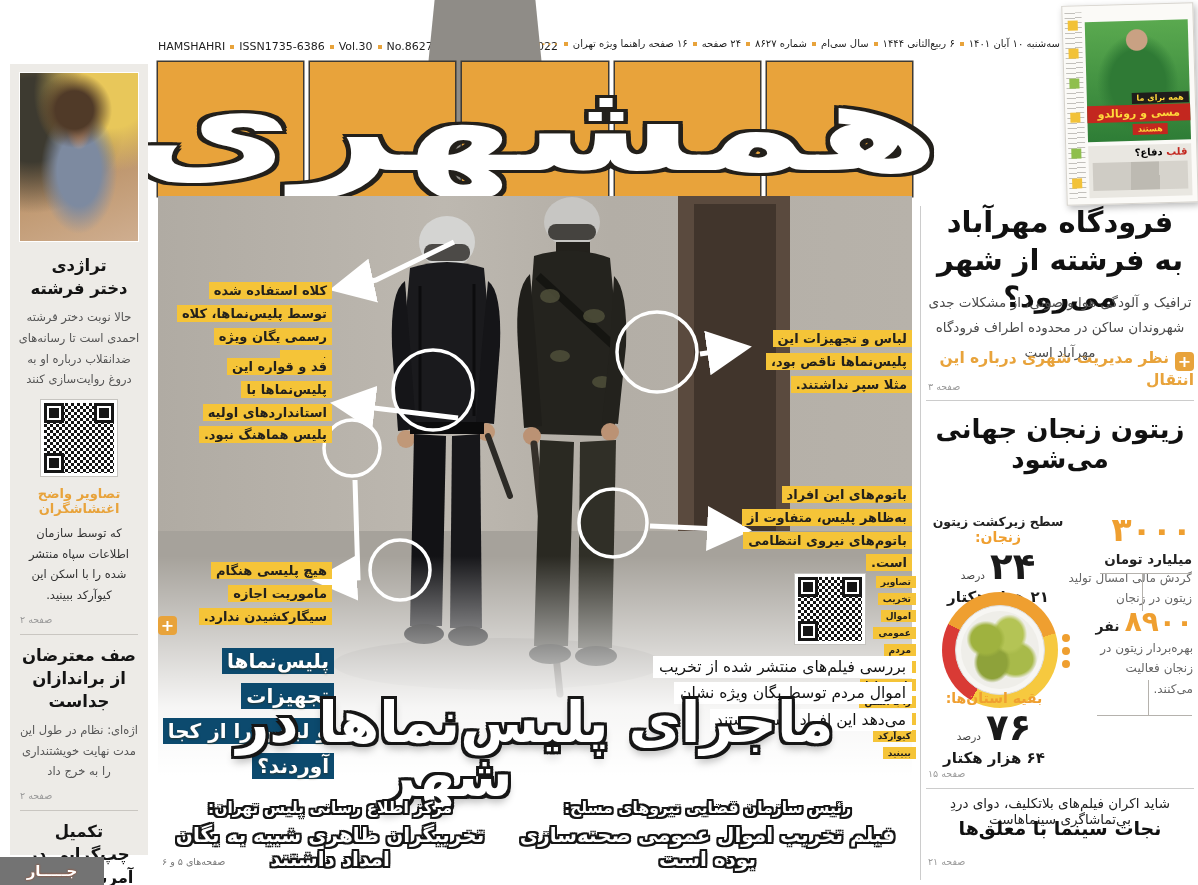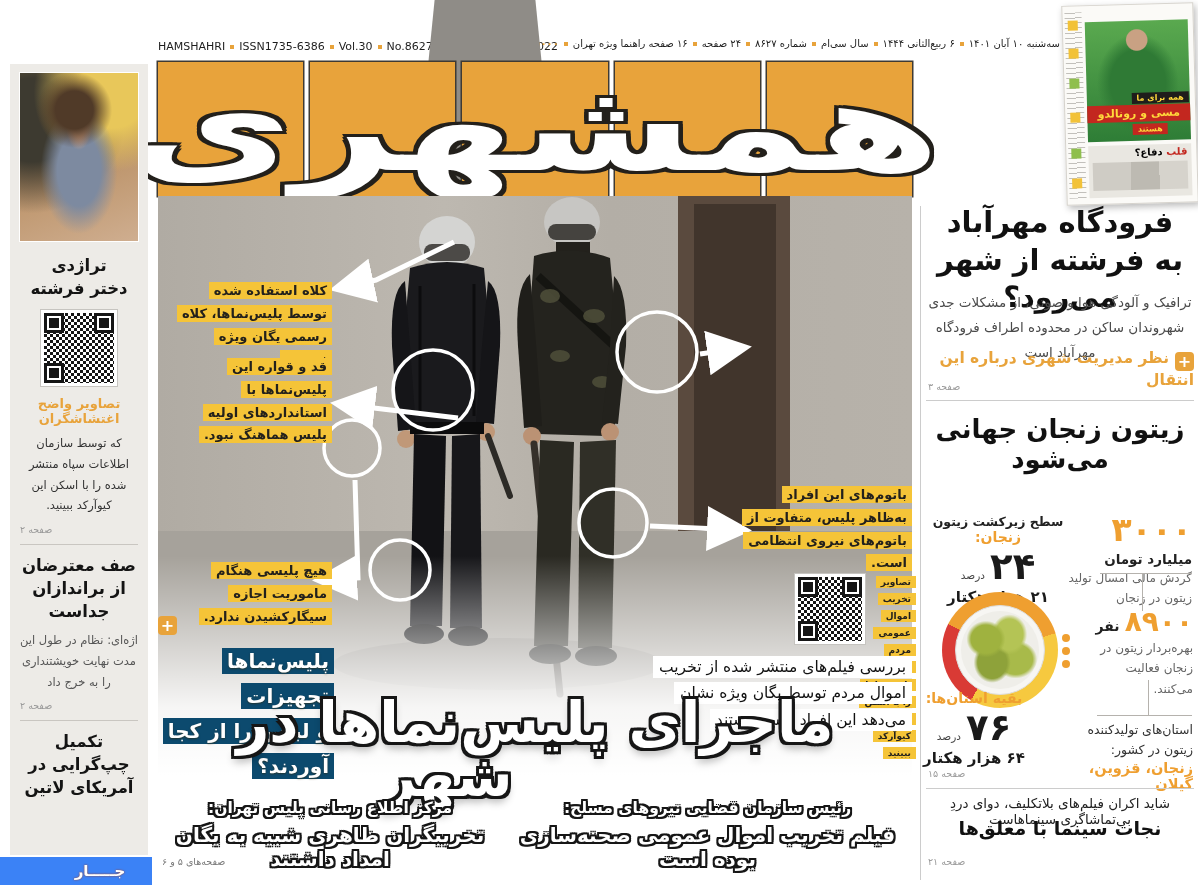--- a/index.html
+++ b/index.html
@@ -62,23 +62,23 @@
   .sb-page{font-size:9.5px;color:#999;text-align:left;margin:8px 2px 0;}
   .sb-hr{border:0;border-top:1px solid #c9c6c1;margin:9px 2px;}
   .sb-link{font-size:13px;font-weight:bold;color:#e8a33b;margin-top:10px;}
   
   .qr{position:relative;background:repeating-conic-gradient(#151515 0% 25%,#fff 0% 50%) 0 0/6px 6px;
       border:3px solid #fff;outline:1px solid #c6c4c0;}
   .qr i{position:absolute;width:14px;height:14px;border:3px solid #151515;background:#fff;}
   .qr i::after{content:"";position:absolute;inset:2px;background:#151515;}
   .qr i.tl{left:0;top:0;} .qr i.tr{right:0;top:0;} .qr i.bl{left:0;bottom:0;}
   .sb-qr{width:70px;height:70px;margin:10px auto 0;}
-  .ad-banner{left:0;top:857px;width:104px;height:28px;background:#3b82f6;color:#fff;
+  .ad-banner{left:0;top:857px;width:104px;height:28px;background:#737373;color:#fff;
       display:flex;align-items:center;justify-content:center;font-weight:bold;font-size:15px;
-      text-shadow:0 0 2px #b43d12;padding-left:48px;}
+      text-shadow:0 0 2px #b43d12;}
   
   .photo{left:158px;top:196px;width:754px;height:604px;
       background:linear-gradient(90deg,#b0aba3 0%,#bdb8b0 38%,#b3aea6 60%,#b7b2aa 100%);}
   .photo-fade{left:158px;top:556px;width:754px;height:244px;pointer-events:none;
       background:linear-gradient(rgba(255,255,255,0),rgba(255,255,255,.9) 62%,#fff 90%);}
   .ann{position:absolute;direction:rtl;text-align:right;font-size:13px;font-weight:bold;
        line-height:1.75;color:#23211c;}
   .hl{background:#f5c438;padding:1px 5px;-webkit-box-decoration-break:clone;box-decoration-break:clone;}
   .plus{display:inline-flex;align-items:center;justify-content:center;width:19px;height:19px;
         background:#e8a33b;color:#fff;border-radius:4px;font-weight:bold;font-size:16px;}
@@ -173,20 +173,21 @@
       <div class="mini"></div>
     </div>
   </div>
 
   <div class="abs sidebar">
     <div class="sb-pic"></div>
     <div class="sb-title">
       <div>تراژدی</div>
       <div>دختر فرشته</div>
     </div>
+    <div class="sb-body">حالا نوبت دختر فرشته احمدی است تا رسانه‌های ضدانقلاب درباره او به دروغ روایت‌سازی کنند</div>
     <div class="qr sb-qr">
         <i class="tl"></i>
         <i class="tr"></i>
         <i class="bl"></i>
       </div>
     <div class="sb-link">تصاویر واضح اغتشاشگران</div>
     <div class="sb-body" style="color:#333;">که توسط سازمان اطلاعات سپاه منتشر شده را با اسکن این کیوآرکد ببینید.</div>
     <div class="sb-page">صفحه ۲</div>
     <hr class="sb-hr">
     <div class="sb-title">صف معترضان از براندازان جداست</div>
@@ -264,20 +265,22 @@
       <path d="M492,330 L584,334" marker-end="url(#ah)"></path>
       <path d="M197,284 L200,382 L164,384" marker-end="url(#ah)"></path>
     </g>
   </svg>
   <div class="abs photo-fade"></div>
 
   <div class="ann" style="left:174px;top:280px;width:158px;">
     <span class="hl">کلاه استفاده شده توسط پلیس‌نماها، کلاه رسمی یگان ویژه نیست.</span></div>
   <div class="ann" style="left:174px;top:356px;width:158px;">
     <span class="hl">قد و قواره این پلیس‌نماها با استانداردهای اولیه پلیس هماهنگ نبود.</span></div>
+  <div class="ann" style="left:744px;top:328px;width:168px;">
+    <span class="hl">لباس و تجهیزات این پلیس‌نماها ناقص بود، مثلا سپر نداشتند.</span></div>
   <div class="ann" style="left:740px;top:484px;width:172px;">
     <span class="hl">باتوم‌های این افراد به‌ظاهر پلیس، متفاوت از باتوم‌های نیروی انتظامی است.</span></div>
   <div class="ann" style="left:174px;top:560px;width:158px;">
     <span class="hl">هیچ پلیسی هنگام ماموریت اجازه سیگارکشیدن ندارد.</span></div>
 
   <div class="abs qr" style="left:795px;top:574px;width:64px;height:64px;">
     <i class="tl"></i>
       <i class="tr"></i>
       <i class="bl"></i>
     </div>
@@ -346,30 +349,26 @@
   <div class="dot" style="left:1062px;top:660px;"></div>
 
   <div class="rc" style="left:1085px;top:605px;width:108px;text-align:right;">
     <span class="big-orange" style="font-size:28px;">۸۹۰۰</span>
     <span style="font-size:14px;font-weight:bold;color:#222;">نفر</span>
     <div class="info-cap">بهره‌بردار زیتون در زنجان فعالیت می‌کنند.</div>
   </div>
   <div class="iline" style="left:1097px;top:715px;width:95px;height:1px;"></div>
   <div class="iline" style="left:1148px;top:680px;width:1px;height:35px;"></div>
 
-  <div class="rc" style="left:904px;top:690px;width:140px;">
+  <div class="rc" style="left:924px;top:690px;width:140px;">
     <div style="font-size:14px;font-weight:bold;color:#ef9f30;">بقیه استان‌ها:</div>
     <div><span style="font-size:37px;font-weight:bold;color:#1a1a1a;">۷۶</span>
          <span style="font-size:10.5px;color:#444;">درصد</span></div>
     <div style="font-size:15px;font-weight:bold;color:#1a1a1a;">۶۴ هزار هکتار</div>
   </div>
-  <div class="rc" style="left:1085px;top:720px;width:108px;text-align:right;">
-    <div style="font-size:12.5px;color:#333;line-height:1.6;">استان‌های تولیدکننده زیتون در کشور:</div>
-    <div style="font-size:14.5px;font-weight:bold;color:#ef9f30;">زنجان، قزوین، گیلان</div>
-  </div>
   <div class="pageref" style="left:928px;top:768px;">صفحه ۱۵</div>
   <div class="rc-hr" style="top:788px;"></div>
 
   <div class="rc" style="top:795px;font-size:13.5px;color:#222;">شاید اکران فیلم‌های بلاتکلیف، دوای دردِ بی‌تماشاگری سینماهاست</div>
   <div class="rc rc-title" style="top:817px;font-size:19px;">نجات سینما با معلق‌ها</div>
   <div class="pageref" style="left:928px;top:856px;">صفحه ۲۱</div>
 
 </div>
 
 </body></html>

